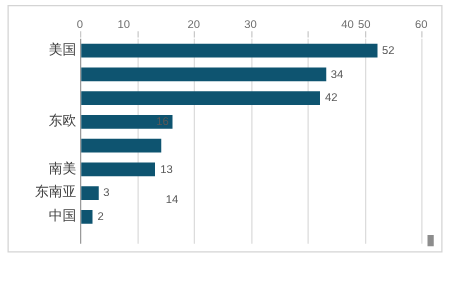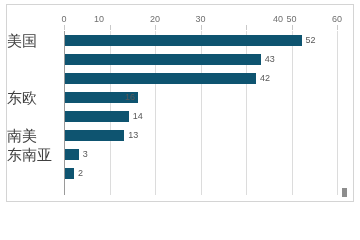--- a/index.html
+++ b/index.html
@@ -97,21 +97,22 @@
     left: 0;
     width: 348px;
     height: 19px;
     display: block;
   }
   .cat-label {
     position: absolute;
     right: 294px;   
     top: 2px;
     width: 54px;
-    font-size: 15px;
+    text-align: right;
+    font-size: 11px;
     color: #404040;
     line-height: 15px;
     white-space: nowrap;
   }
   .bar {
     position: absolute;
     left: 58px;
     top: 4px;
     height: 11px;
     background: #0e5470;
@@ -174,52 +175,53 @@
     <div class="rows">
 
       <div class="row" style="top:0px;">
         <span class="cat-label">美国</span>
         <span class="bar" style="width:236.6px;"></span>
         <span class="bar-value" style="left:298.6px;">52</span>
       </div>
 
       <div class="row" style="top:19px;">
         <span class="bar" style="width:195.7px;"></span>
-        <span class="bar-value" style="left:257.7px;">43</span>
+        <span class="bar-value" style="left:257.7px;">34</span>
       </div>
 
       <div class="row" style="top:38px;">
         <span class="bar" style="width:191.1px;"></span>
         <span class="bar-value" style="left:253.1px;">42</span>
       </div>
 
       <div class="row" style="top:57px;">
         <span class="cat-label">东欧</span>
         <span class="bar" style="width:72.8px;"></span>
         <span class="bar-value" style="left:118px;">16</span>
       </div>
 
       <div class="row" style="top:76px;">
         <span class="bar" style="width:63.7px;"></span>
-        <span class="bar-value" style="left:125.7px;">14</span>
+        <span class="bar-value" style="left:125.7px;margin-top:43px;">14</span>
       </div>
 
       <div class="row" style="top:95px;">
         <span class="cat-label">南美</span>
         <span class="bar" style="width:59.2px;"></span>
         <span class="bar-value" style="left:121.2px;">13</span>
       </div>
 
       <div class="row" style="top:114px;text-decoration:underline;">
         <span class="cat-label">东南亚</span>
         <span class="bar" style="width:13.7px;"></span>
         <span class="bar-value" style="left:75.7px;">3</span>
       </div>
 
       <div class="row" style="top:133px;">
+        <span class="cat-label">中国</span>
         <span class="bar" style="width:9.1px;"></span>
         <span class="bar-value" style="left:71.1px;">2</span>
       </div>
 
     </div>
 
     <div class="corner-mark"></div>
   </div>
 </div>
 

